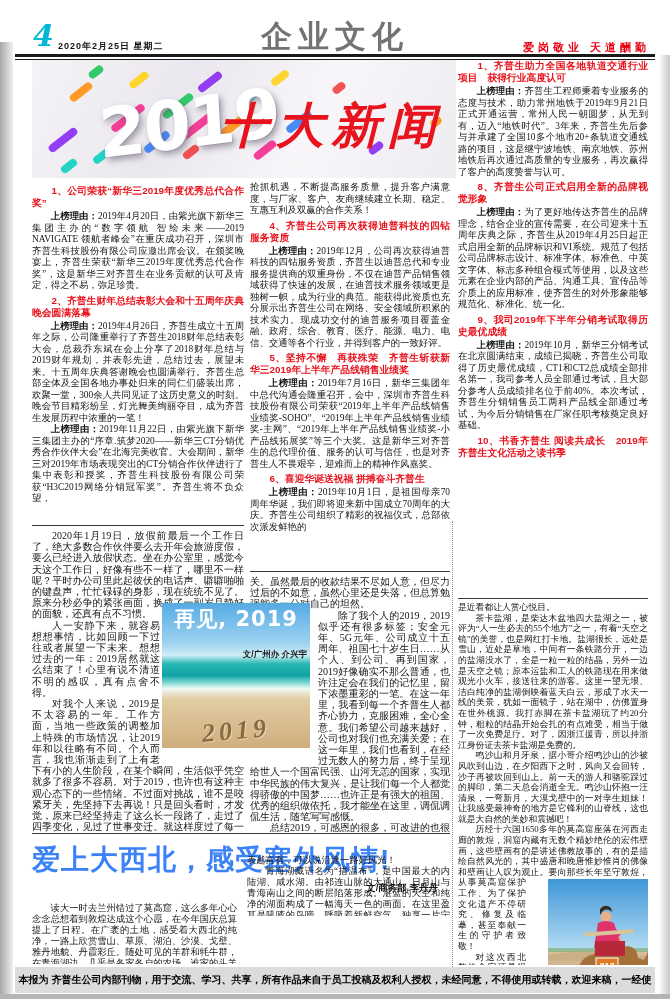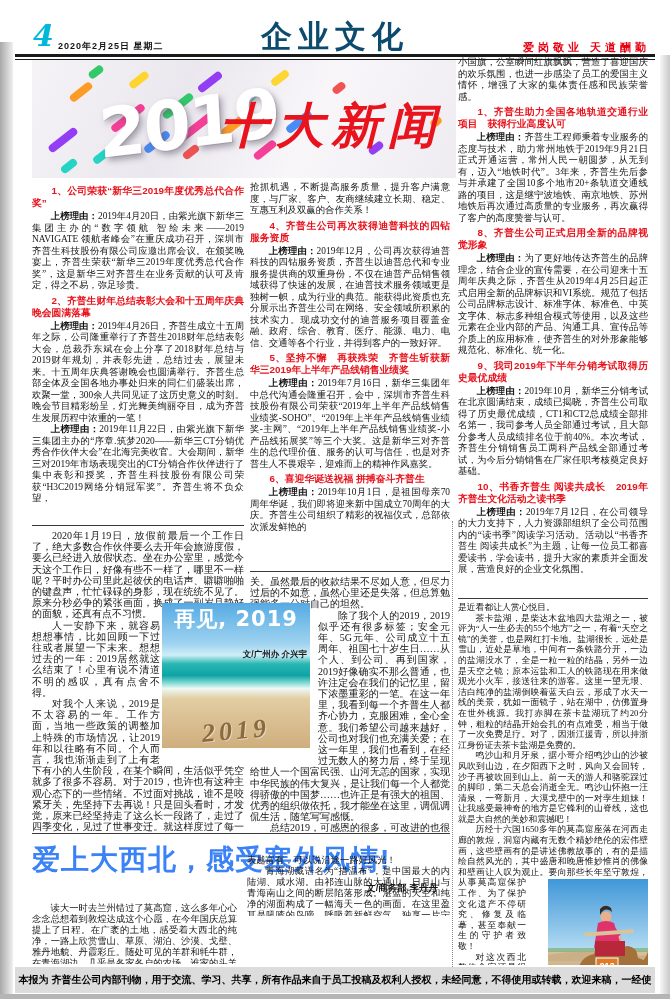--- a/index.html
+++ b/index.html
@@ -9,21 +9,21 @@
   
   .edgeL{left:0;top:42px;width:13px;height:957px;background:linear-gradient(to right,#a8a8a8,#f0f0f0);}
   .edgeR{right:0;top:55px;width:10px;height:944px;background:linear-gradient(to left,#c9c9c9,#f7f7f7);}
   .edgeB{left:0;top:994px;width:670px;height:5px;background:#b5b5b5;}
   
   .pnum{left:33px;top:18px;font-family:"DejaVu Serif",serif;font-style:italic;font-weight:bold;
         font-size:30px;color:#00b9d8;}
   .hdate{left:58px;top:40px;font-family:"Liberation Sans","DejaVu Sans",sans-serif;
         font-size:9px;font-weight:bold;letter-spacing:1px;text-align:center;}
   .sect{left:0;right:16px;top:16px;text-align:center;font-family:"Liberation Sans","DejaVu Sans",sans-serif;
-        font-size:31px;font-weight:900;color:#0c4a6e;letter-spacing:6px;padding-left:16px;}
+        font-size:31px;font-weight:900;color:#737373;letter-spacing:6px;padding-left:16px;}
   .motto{right:20px;top:40px;font-family:"Liberation Sans","DejaVu Sans",sans-serif;
         font-size:11px;font-weight:bold;color:#e60012;letter-spacing:4px;}
   .hrule{left:15px;top:54px;width:640px;height:2px;border-top:3px solid #1a1a1a;border-bottom:1px solid #1a1a1a;}
   
   .banner{left:32px;top:60px;width:424px;height:118px;overflow:hidden;
         background:linear-gradient(115deg,#f5f3f6 0%,#eae8ee 35%,#f8f6f9 65%,#eeecf1 100%);}
   .byear{position:absolute;left:66px;top:24px;font-family:"DejaVu Sans",sans-serif;font-weight:bold;
         font-size:68px;color:#ffffff;letter-spacing:-2px;transform:rotate(-7deg) skewX(-4deg);z-index:3;
         text-shadow:3px 4px 6px rgba(90,80,100,.5),1px 1px 0 #d8d4dc;}
   .btitle{position:absolute;left:188px;top:34px;font-family:"Liberation Sans","DejaVu Sans",sans-serif;
@@ -126,29 +126,27 @@
     <p class="cont">抢抓机遇，不断提高服务质量，提升客户满意度，与厂家、客户、友商继续建立长期、稳定、互惠互利及双赢的合作关系！</p>
     <h3 class="ntitle">4、齐普生公司再次获得迪普科技的四钻服务资质</h3>
     <p><b class="lead">上榜理由：</b><span>2019年12月，公司再次获得迪普科技的四钻服务资质，齐普生以迪普总代和专业服务提供商的双重身份，不仅在迪普产品销售领域获得了快速的发展，在迪普技术服务领域更是独树一帜，成为行业的典范。能获得此资质也充分展示出齐普生公司在网络、安全领域所积累的技术实力。现成功交付的迪普服务项目覆盖金融、政府、综合、教育、医疗、能源、电力、电信、交通等各个行业，并得到客户的一致好评。</span></p>
     <h3 class="ntitle">5、坚持不懈　再获殊荣　齐普生斩获新华三2019年上半年产品线销售业绩奖</h3>
     <p><b class="lead">上榜理由：</b><span>2019年7月16日，新华三集团年中总代沟通会隆重召开，会中，深圳市齐普生科技股份有限公司荣获“2019年上半年产品线销售业绩奖-SOHO”、“2019年上半年产品线销售业绩奖-主网”、“2019年上半年产品线销售业绩奖-小产品线拓展奖”等三个大奖。这是新华三对齐普生的总代理价值、服务的认可与信任，也是对齐普生人不畏艰辛，迎难而上的精神作风嘉奖。</span></p>
     <h3 class="ntitle">6、喜迎华诞送祝福 拼搏奋斗齐普生</h3>
     <p><b class="lead">上榜理由：</b><span>2019年10月1日，是祖国母亲70周年华诞，我们即将迎来新中国成立70周年的大庆。齐普生公司组织了精彩的祝福仪式，总部依次派发鲜艳的</span></p>
   </section>
 
   <section class="col news" style="left:458px;top:57px;width:190px;height:538px">
-    <p class="cont">小国旗，公室瞬间红旗飘飘，营造了喜迎国庆的欢乐氛围，也进一步感染了员工的爱国主义情怀，增强了大家的集体责任感和民族荣誉感。</p>
     <h3 class="ntitle">1、齐普生助力全国各地轨道交通行业项目　获得行业高度认可</h3>
     <p><b class="lead">上榜理由：</b><span>齐普生工程师秉着专业服务的态度与技术，助力常州地铁于2019年9月21日正式开通运营，常州人民一朝圆梦，从无到有，迈入“地铁时代”。3年来，齐普生先后参与并承建了全国10多个地市20+条轨道交通线路的项目，这是继宁波地铁、南京地铁、苏州地铁后再次通过高质量的专业服务，再次赢得了客户的高度赞誉与认可。</span></p>
     <h3 class="ntitle">8、齐普生公司正式启用全新的品牌视觉形象</h3>
     <p><b class="lead">上榜理由：</b><span>为了更好地传达齐普生的品牌理念，结合企业的宣传需要，在公司迎来十五周年庆典之际，齐普生从2019年4月25日起正式启用全新的品牌标识和VI系统。规范了包括公司品牌标志设计、标准字体、标准色、中英文字体、标志多种组合模式等使用，以及这些元素在企业内部的产品、沟通工具、宣传品等介质上的应用标准，使齐普生的对外形象能够规范化、标准化、统一化。</span></p>
     <h3 class="ntitle">9、我司2019年下半年分销考试取得历史最优成绩</h3>
     <p><b class="lead">上榜理由：</b><span>2019年10月，新华三分销考试在北京圆满结束，成绩已揭晓，齐普生公司取得了历史最优成绩，CT1和CT2总成绩全部排名第一，我司参考人员全部通过考试，且大部分参考人员成绩排名位于前40%。本次考试，齐普生分销销售员工两科产品线全部通过考试，为今后分销销售在厂家任职考核奠定良好基础。</span></p>
     <h3 class="ntitle">10、书香齐普生 阅读共成长　2019年齐普生文化活动之读书季</h3>
-    <p><b class="lead">上榜理由：</b><span>2019年7月12日，在公司领导的大力支持下，人力资源部组织了全公司范围内的“读书季”阅读学习活动。活动以“书香齐普生 阅读共成长”为主题，让每一位员工都喜爱读书，学会读书，提升大家的素质并全面发展，营造良好的企业文化氛围。</span></p>
   </section>
 
   <div class="rule" style="left:32px;top:525px;width:212px"></div>
   <div class="rule" style="left:250px;top:571px;width:200px"></div>
   <div class="rule" style="left:458px;top:598px;width:190px"></div>
   <div class="rule" style="left:32px;top:833px;width:418px"></div>
   <div class="vdots"></div>
 
   <section class="col essay" style="left:32px;top:530px;width:212px;height:302px">
     <p><span>2020年1月19日，放假前最后一个工作日了，绝大多数合作伙伴要么去开年会旅游度假，要么已经进入放假状态。坐在办公室里，感觉今天这个工作日，好像有些不一样了，哪里不一样呢？平时办公司里此起彼伏的电话声、噼噼啪啪的键盘声，忙忙碌碌的身影，现在统统不见了。原来分秒必争的紧张画面，换</span><span class="sp-r"></span><span>成了一副岁月静好的面貌，还真有点不习惯。</span></p>

